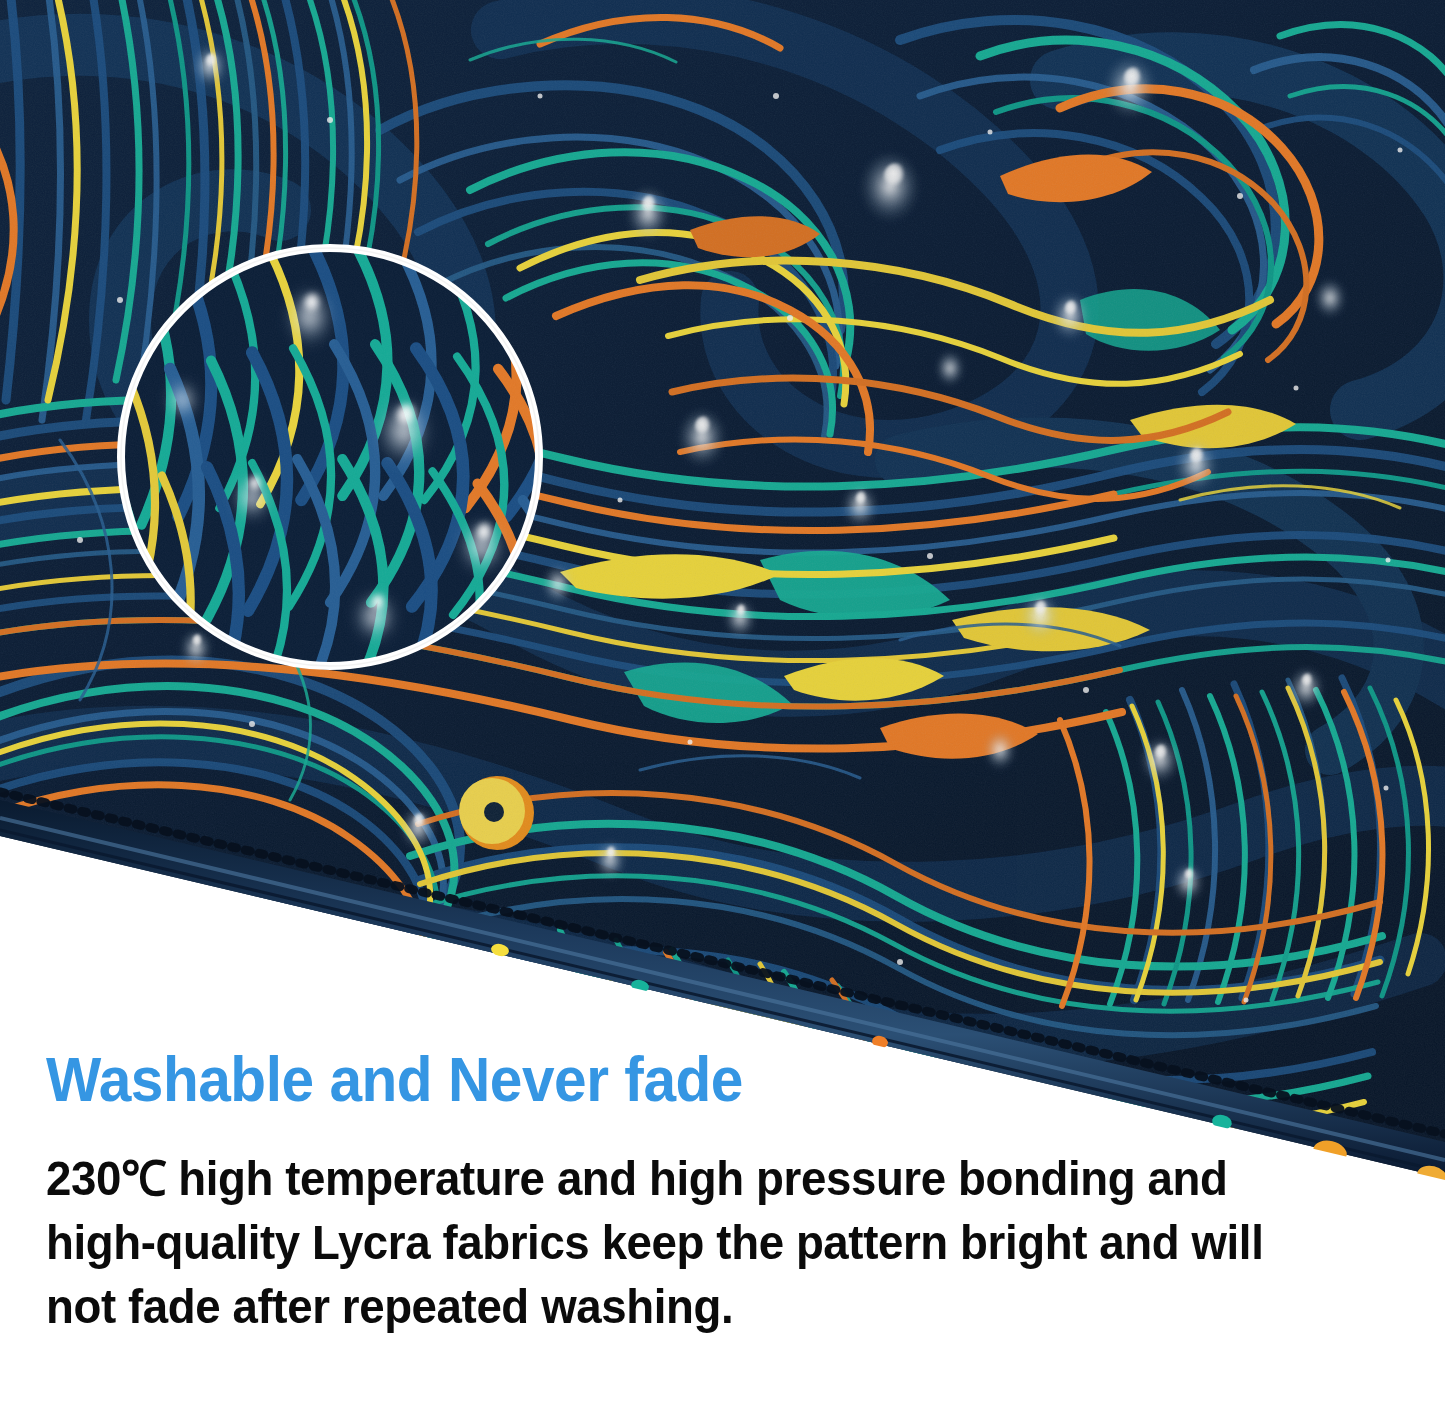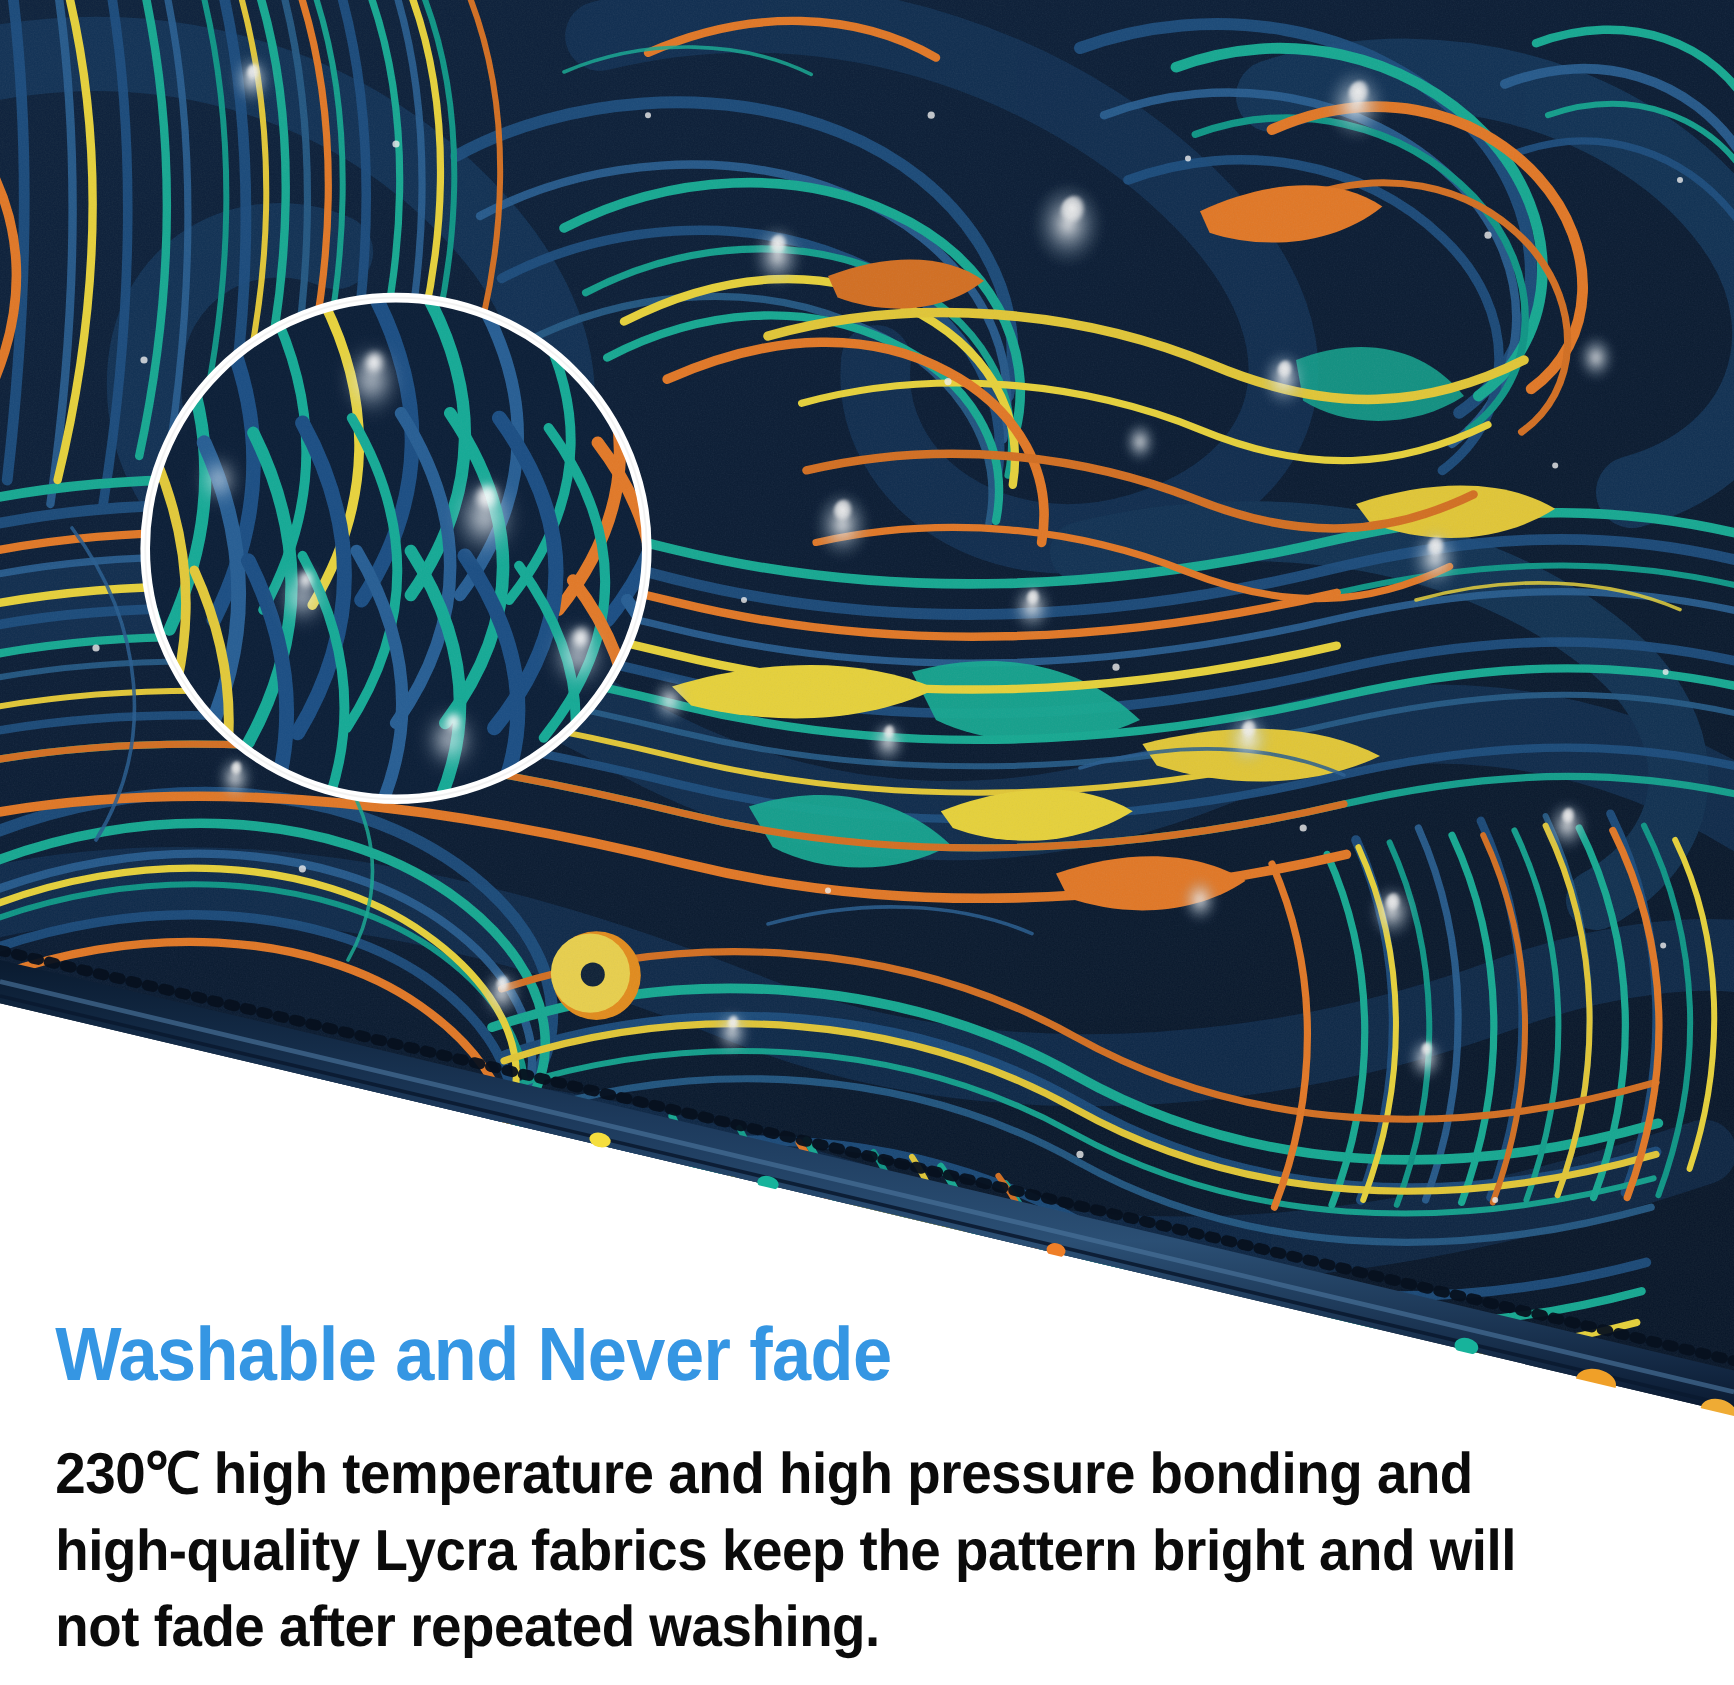--- a/index.html
+++ b/index.html
@@ -24,21 +24,21 @@
     position:absolute;
     left:0; top:0;
     width:1445px; height:1200px;
     overflow:hidden;
   }
   #fabric-svg { display:block; width:1445px; height:1200px; }
 
   
   #text-block {
     position:absolute;
-    left:0; top:1098px;
+    left:0; top:1048px;
     width:1303px; height:306px;
     padding:0 46px;
   }
   #headline {
     font-size:63px;
     font-weight:bold;
     letter-spacing:-0.5px;
     line-height:1.0;
     color:#3596e3;
     white-space:nowrap;

